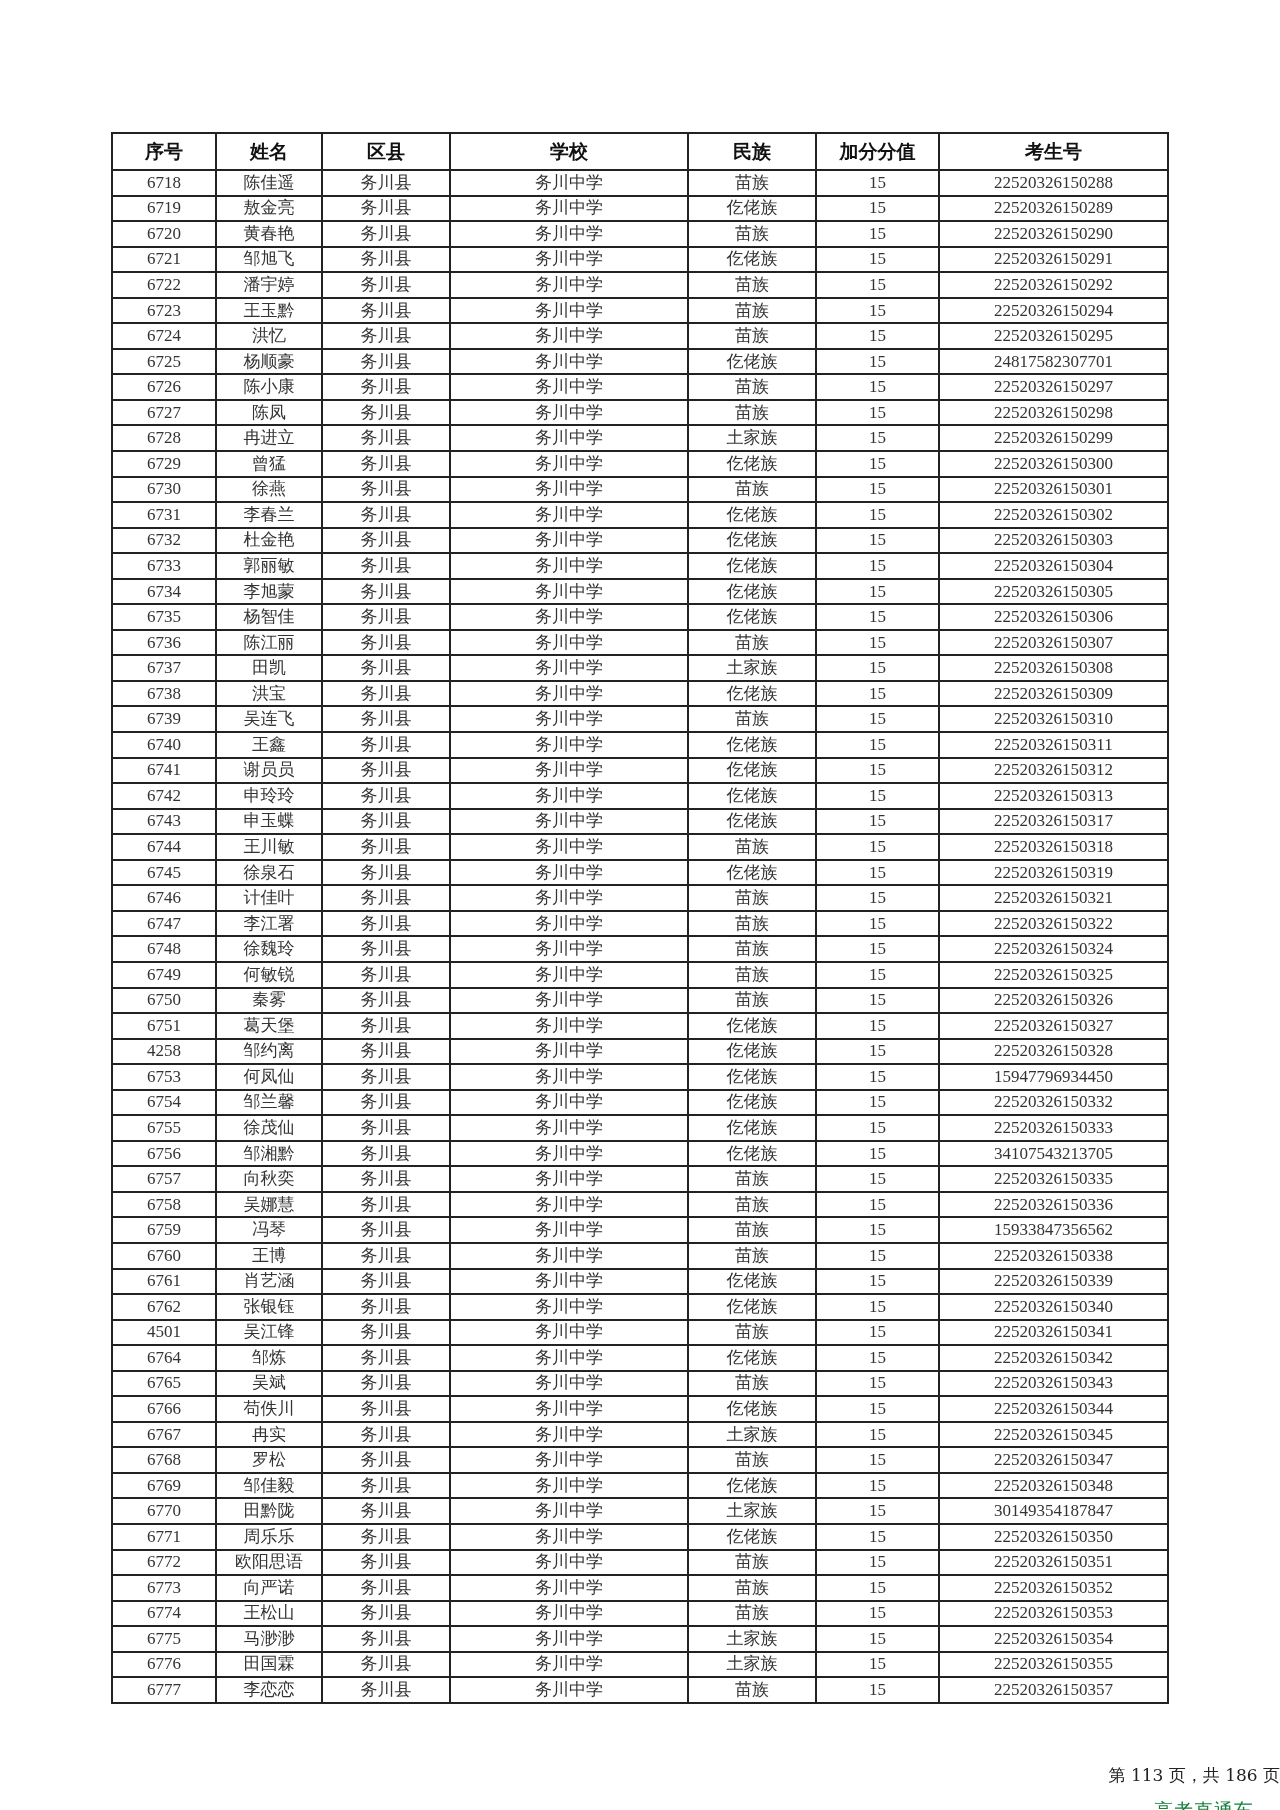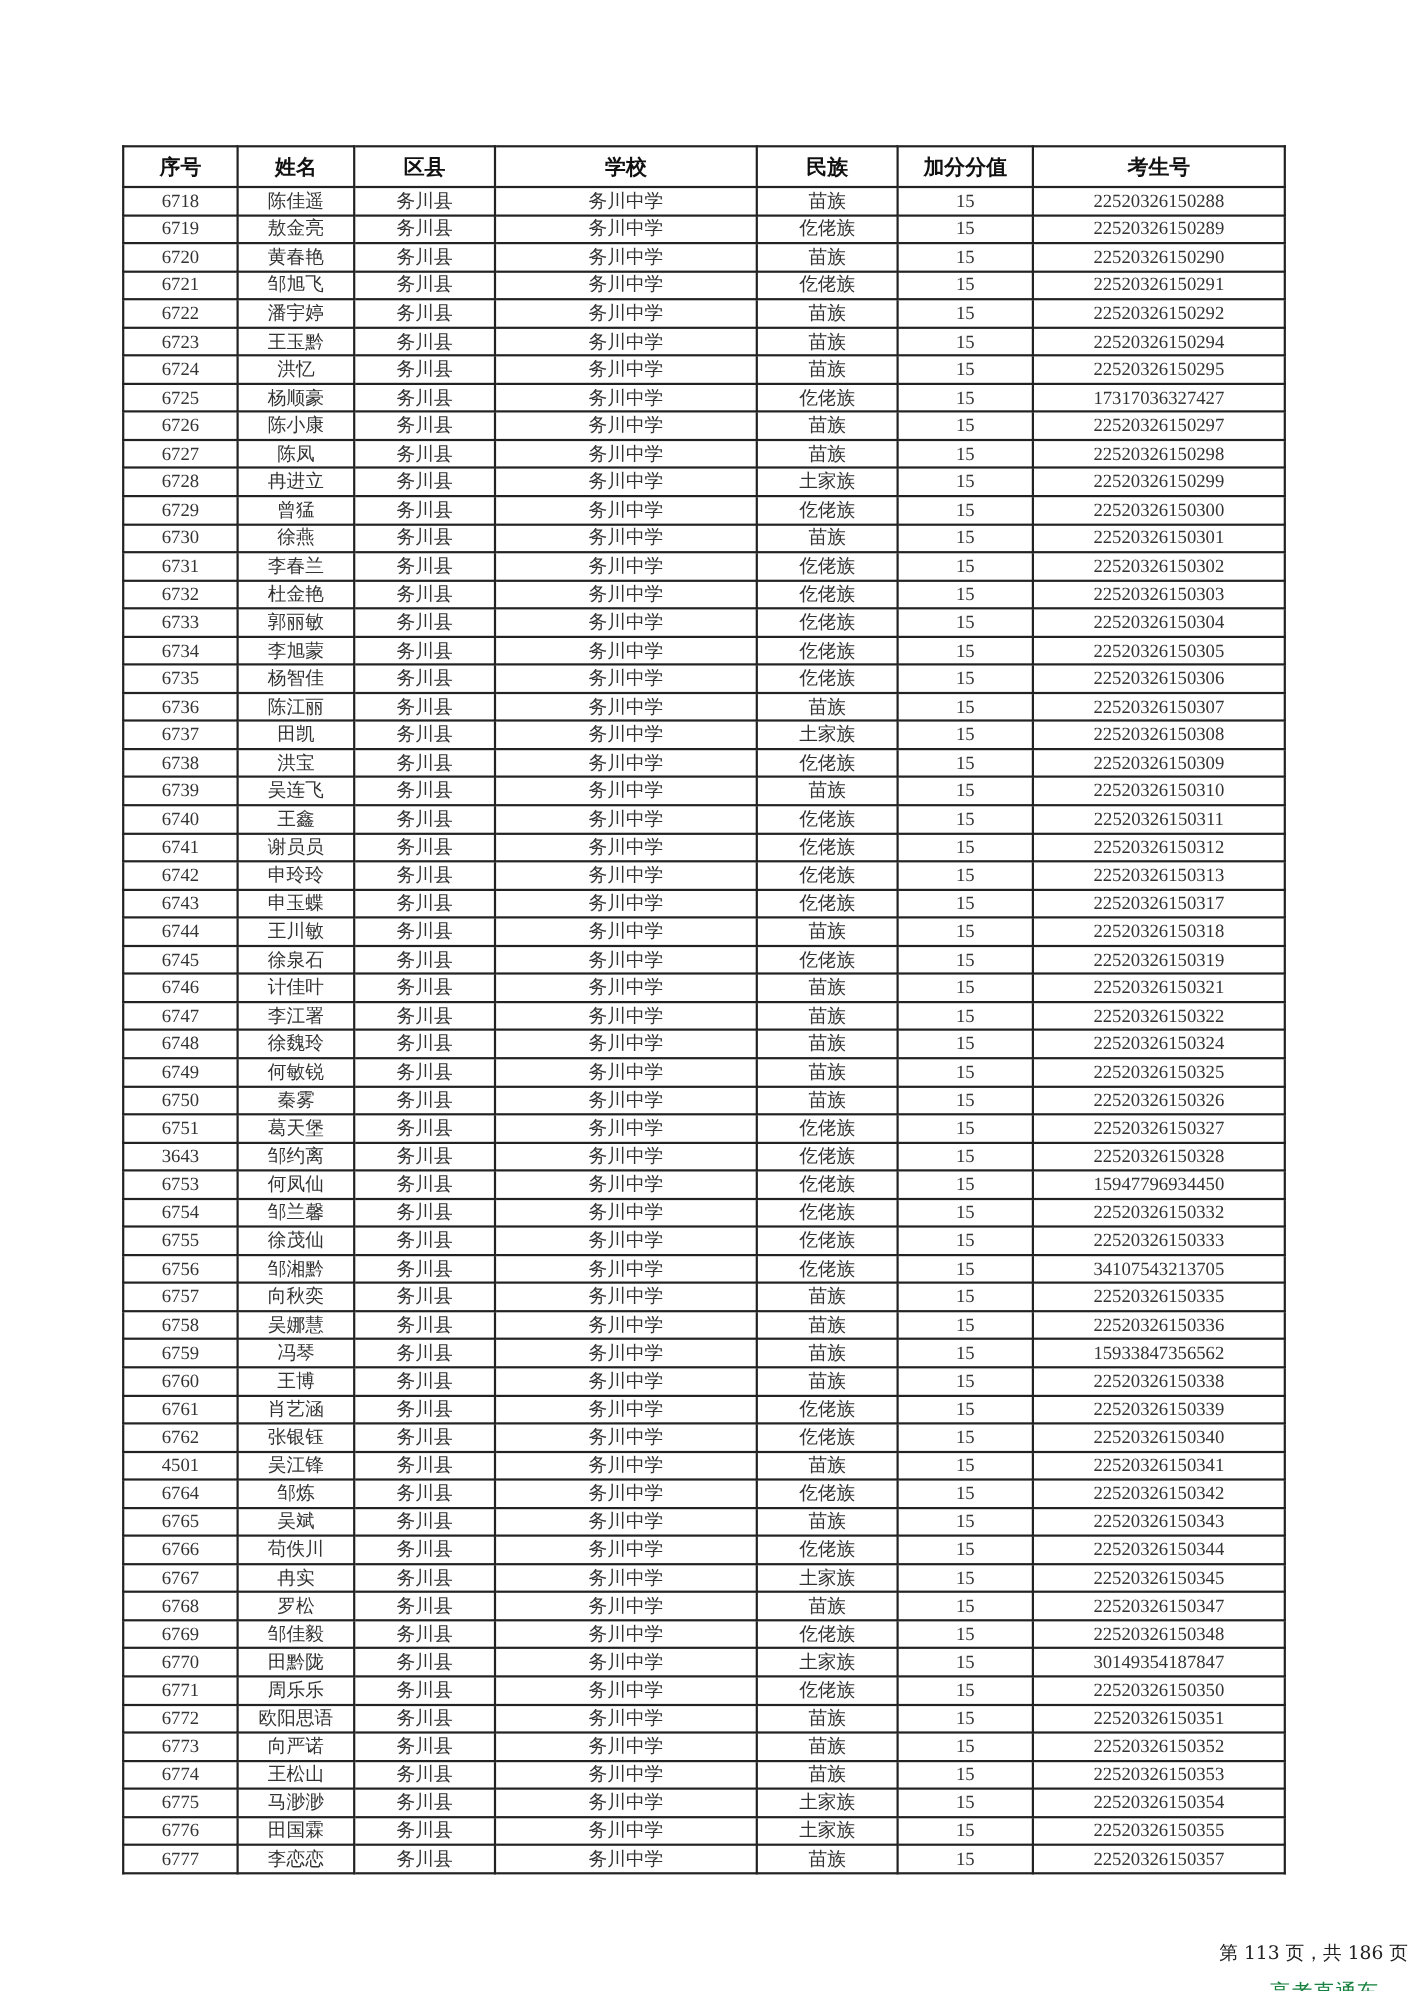--- a/index.html
+++ b/index.html
@@ -109,21 +109,21 @@
           <td>15</td>
           <td>22520326150295</td>
         </tr>
         <tr>
           <td>6725</td>
           <td class="cn">杨顺豪</td>
           <td class="cn">务川县</td>
           <td class="cn">务川中学</td>
           <td class="cn">仡佬族</td>
           <td>15</td>
-          <td>17317036327427</td>
+          <td>24817582307701</td>
         </tr>
         <tr>
           <td>6726</td>
           <td class="cn">陈小康</td>
           <td class="cn">务川县</td>
           <td class="cn">务川中学</td>
           <td class="cn">苗族</td>
           <td>15</td>
           <td>22520326150297</td>
         </tr>
@@ -346,21 +346,21 @@
         <tr>
           <td>6751</td>
           <td class="cn">葛天堡</td>
           <td class="cn">务川县</td>
           <td class="cn">务川中学</td>
           <td class="cn">仡佬族</td>
           <td>15</td>
           <td>22520326150327</td>
         </tr>
         <tr>
-          <td>3643</td>
+          <td>4258</td>
           <td class="cn">邹约离</td>
           <td class="cn">务川县</td>
           <td class="cn">务川中学</td>
           <td class="cn">仡佬族</td>
           <td>15</td>
           <td>22520326150328</td>
         </tr>
         <tr>
           <td>6753</td>
           <td class="cn">何凤仙</td>

